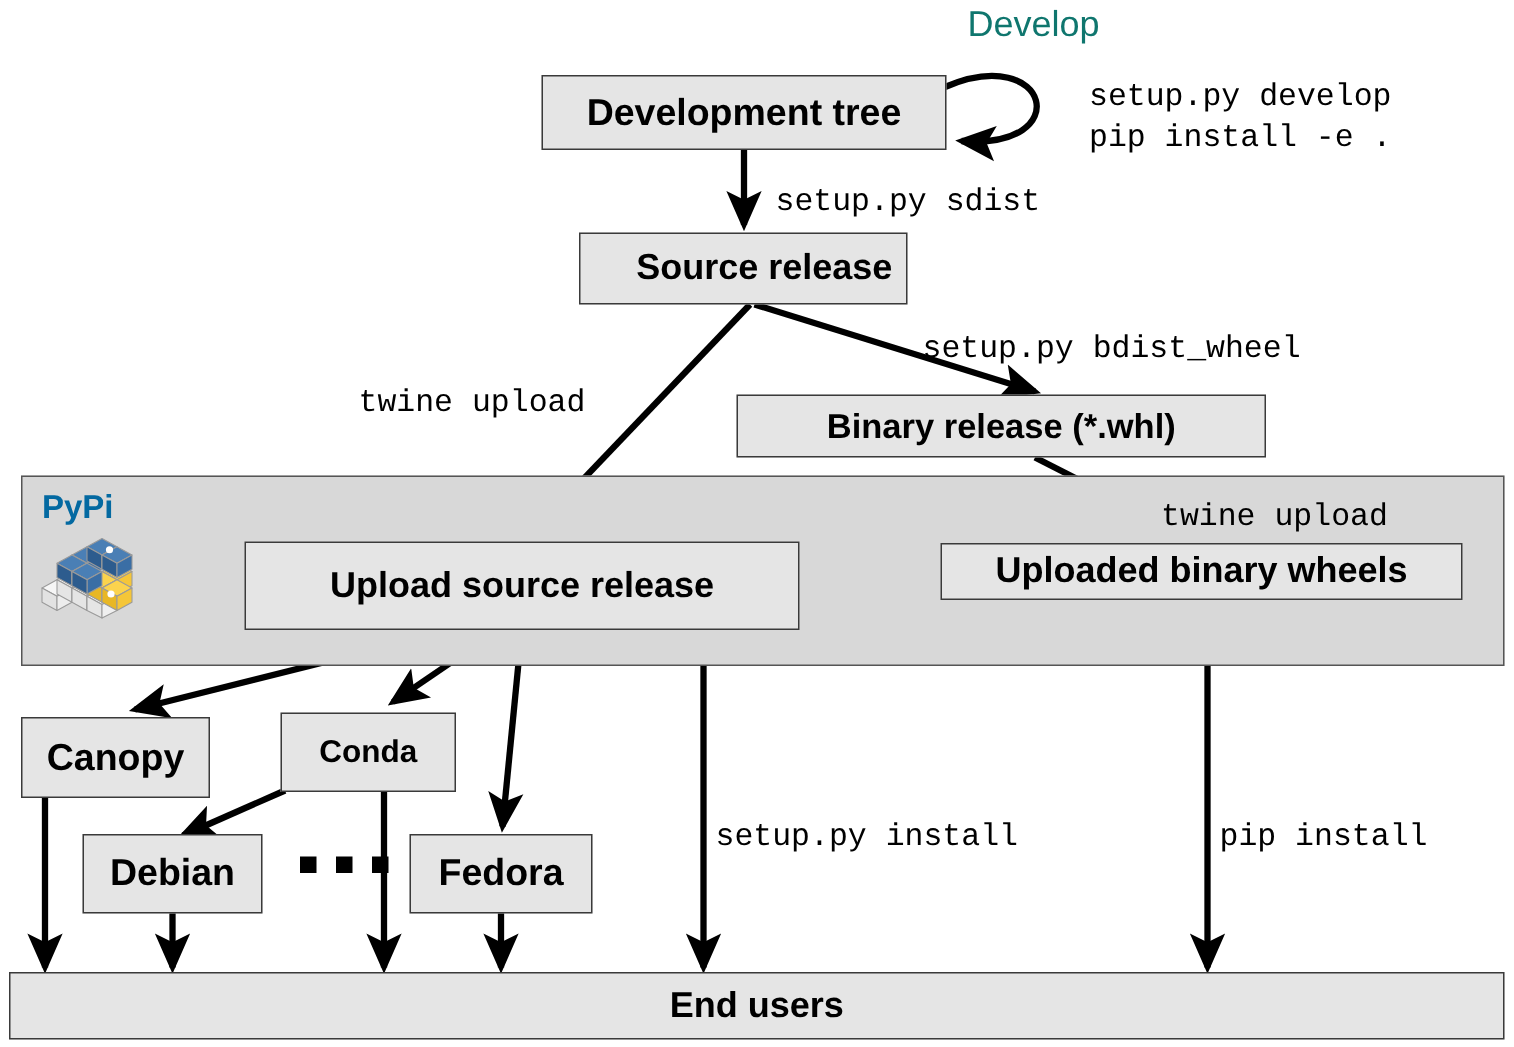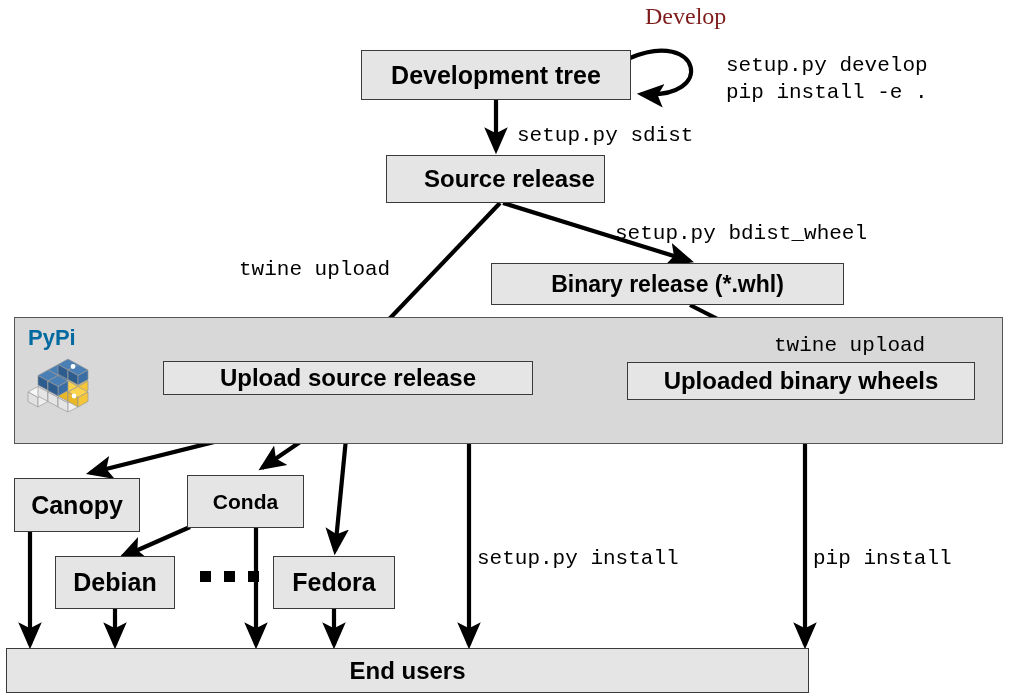--- a/index.html
+++ b/index.html
@@ -42,23 +42,23 @@
     position: absolute;
     font-family: Liberation Mono, monospace;
     font-size: 21px;
     color: #000000;
     white-space: pre;
     line-height: 27px;
     z-index: 4;
   }
   .sans-label {
     position: absolute;
-    font-family: Liberation Serif, serif;
+    font-family: Liberation Sans, sans-serif;
     font-size: 23px;
-    color: #7f1d1d;
+    color: #0f766e;
     white-space: nowrap;
     z-index: 4;
   }
   #pypi-panel {
     position: absolute;
     left: 14px;
     top: 317px;
     width: 989px;
     height: 127px;
     background: #d8d8d8;
@@ -223,21 +223,21 @@
   </div>
 
   <div class="node" style="left:386px; top:155px; width:219px; height:48px; font-size:24px;padding-left:28px;">
     <span>Source release</span>
   </div>
 
   <div class="node" style="left:491px; top:263px; width:353px; height:42px; font-size:23px;">
     <span>Binary release (*.whl)</span>
   </div>
 
-  <div class="node" style="left:163px; top:361px; width:370px; height:34px; font-size:24px;justify-content:center;">
+  <div class="node" style="left:163px; top:361px; width:370px; height:59px; font-size:24px;justify-content:center;">
     <span>Upload source release</span>
   </div>
 
   <div class="node" style="left:627px; top:362px; width:348px; height:38px; font-size:24px;">
     <span>Uploaded binary wheels</span>
   </div>
 
   <div class="node" style="left:14px; top:478px; width:126px; height:54px; font-size:25px;">
     <span>Canopy</span>
   </div>
@@ -247,21 +247,21 @@
   </div>
 
   <div class="node" style="left:55px; top:556px; width:120px; height:53px; font-size:25px;">
     <span>Debian</span>
   </div>
 
   <div class="node" style="left:273px; top:556px; width:122px; height:53px; font-size:25px;">
     <span>Fedora</span>
   </div>
 
-  <div class="node" style="left:6px; top:648px; width:803px; height:45px; font-size:24px;">
+  <div class="node" style="left:6px; top:648px; width:997px; height:45px; font-size:24px;">
     <span>End users</span>
   </div>
 
   <div class="dots" style="left:200px; top:571px;">
     <span></span>
     <span></span>
     <span></span>
   </div>
 
   <div class="sans-label" style="left:645px; top:3px; font-size:24px;">Develop</div>

